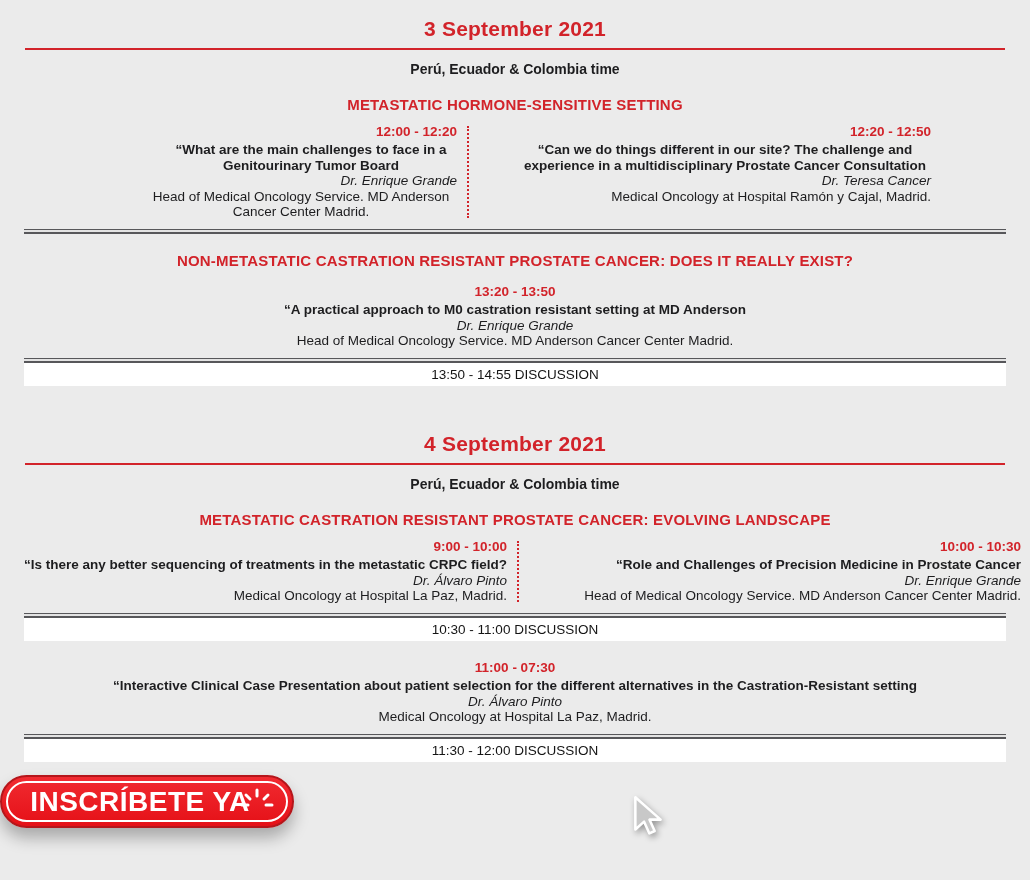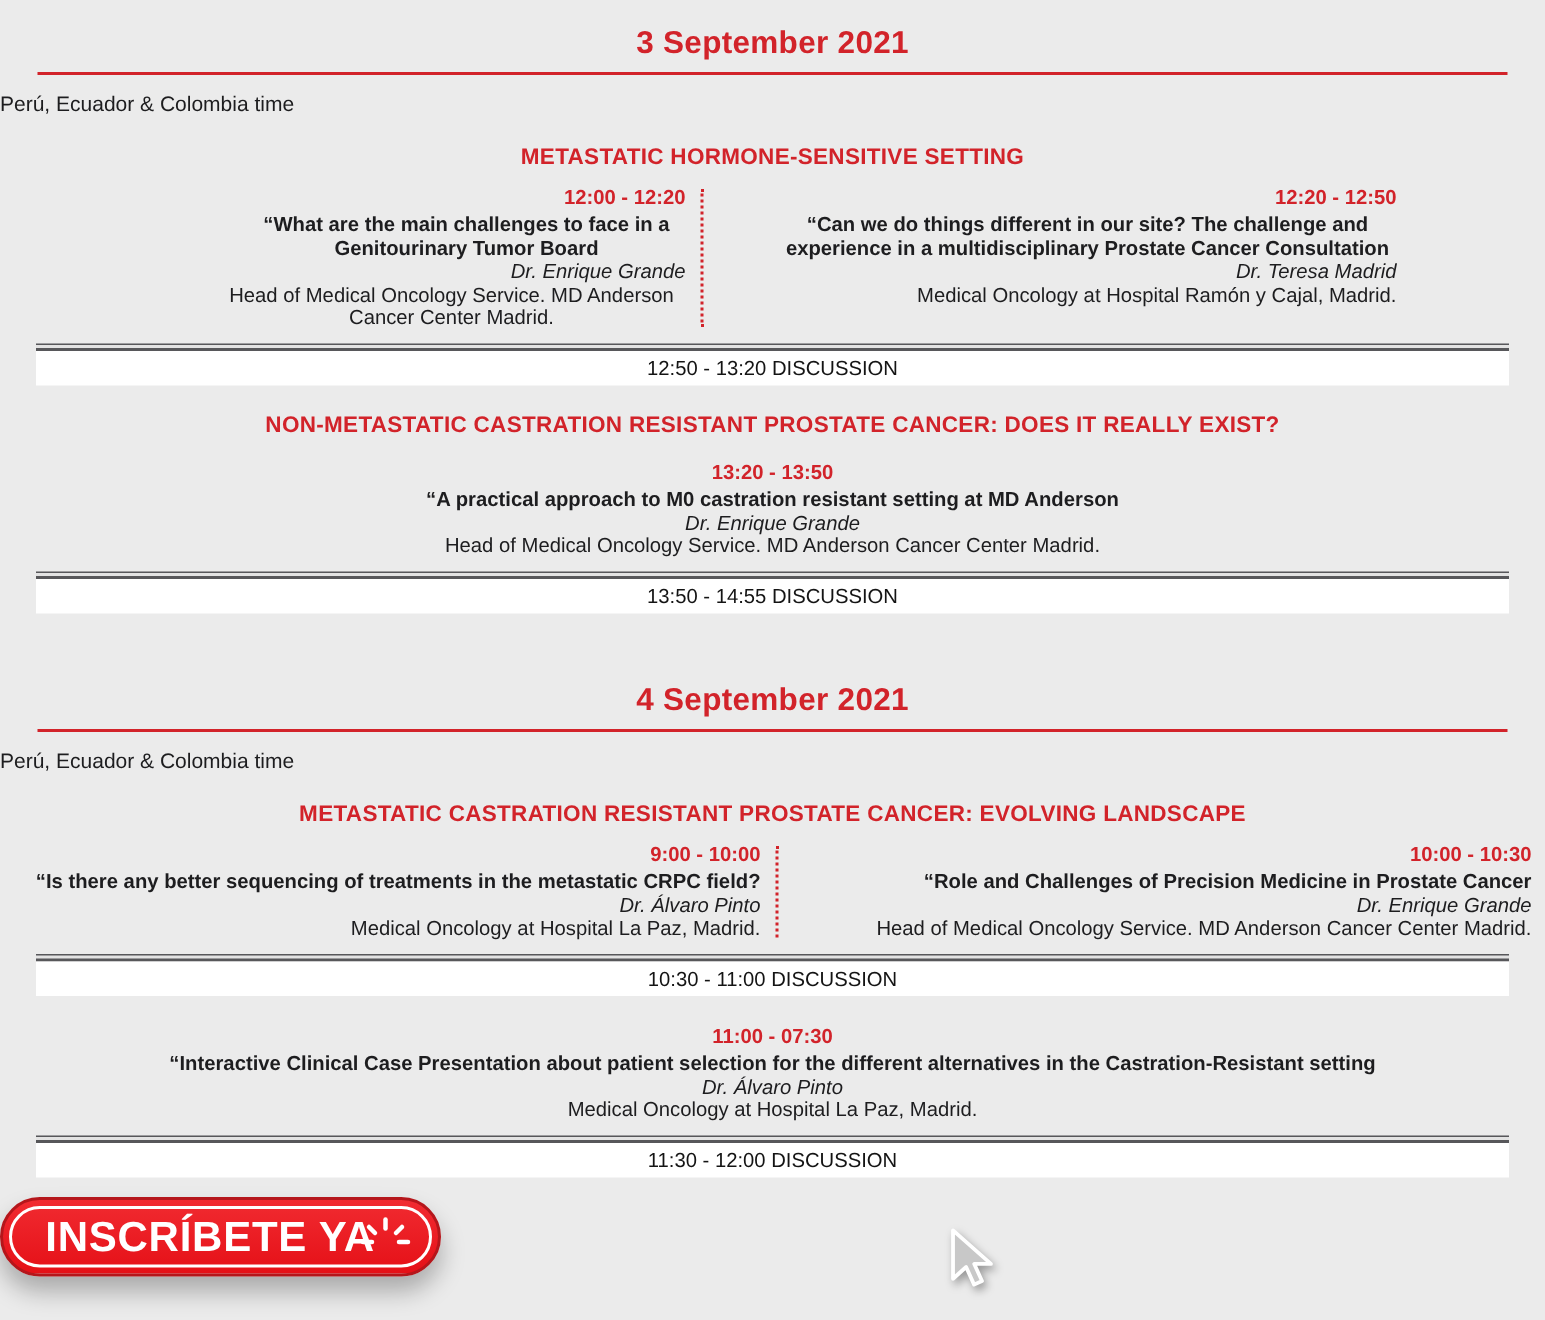--- a/index.html
+++ b/index.html
@@ -8,21 +8,21 @@
     font-family:"Liberation Sans",sans-serif;color:#1d1d1f;
     position:relative;
   }
   .day-title{
     text-align:center;color:#d2232a;font-size:21px;font-weight:bold;
     letter-spacing:0.2px;
   }
   .day1 .day-title{padding-top:17px;}
   .day2 .day-title{margin-top:46px;}
   .redline{border-top:2px solid #d2232a;margin:7px 25px 0 25px;height:0;}
-  .tz{font-size:14px;font-weight:normal;margin-top:11px;}
+  .tz{text-align:center;font-size:14px;font-weight:bold;margin-top:11px;}
   .sec-head{
     text-align:center;color:#d2232a;font-size:15px;font-weight:bold;
     margin-top:19px;letter-spacing:0.2px;
   }
   .row{display:flex;justify-content:center;align-items:stretch;margin-top:11px;}
   .col{text-align:center;display:flex;flex-direction:column;align-items:flex-end;}
   .day1-left{width:358px;}
   .day1-right{width:452px;}
   .day2-left{width:498px;}
   .day2-right{width:492px;}
@@ -87,28 +87,27 @@
       <div class="col day1-left">
         <div class="time">12:00 - 12:20</div>
         <div class="stitle">“What are the main challenges to face in a Genitourinary Tumor Board</div>
         <div class="spk">Dr. Enrique Grande</div>
         <div class="aff">Head of Medical Oncology Service. MD Anderson Cancer Center Madrid.</div>
       </div>
       <div class="dot-div"></div>
       <div class="col day1-right">
         <div class="time">12:20 - 12:50</div>
         <div class="stitle">“Can we do things different in our site? The challenge and experience in a multidisciplinary Prostate Cancer Consultation</div>
-        <div class="spk">Dr. Teresa Madrid</div>
+        <div class="spk">Dr. Teresa Cancer</div>
         <div class="aff">Medical Oncology at Hospital Ramón y Cajal, Madrid.</div>
       </div>
     </div>
 
     <div class="disc">
       <div class="disc-sep"></div>
-      <div class="disc-bar">12:50 - 13:20 DISCUSSION</div>
     </div>
 
     <div class="sec-head sec2-head">NON-METASTATIC CASTRATION RESISTANT PROSTATE CANCER: DOES IT REALLY EXIST?</div>
 
     <div class="single">
       <div class="time">13:20 - 13:50</div>
       <div class="stitle">“A practical approach to M0 castration resistant setting at MD Anderson</div>
       <div class="spk">Dr. Enrique Grande</div>
       <div class="aff">Head of Medical Oncology Service. MD Anderson Cancer Center Madrid.</div>
     </div>

